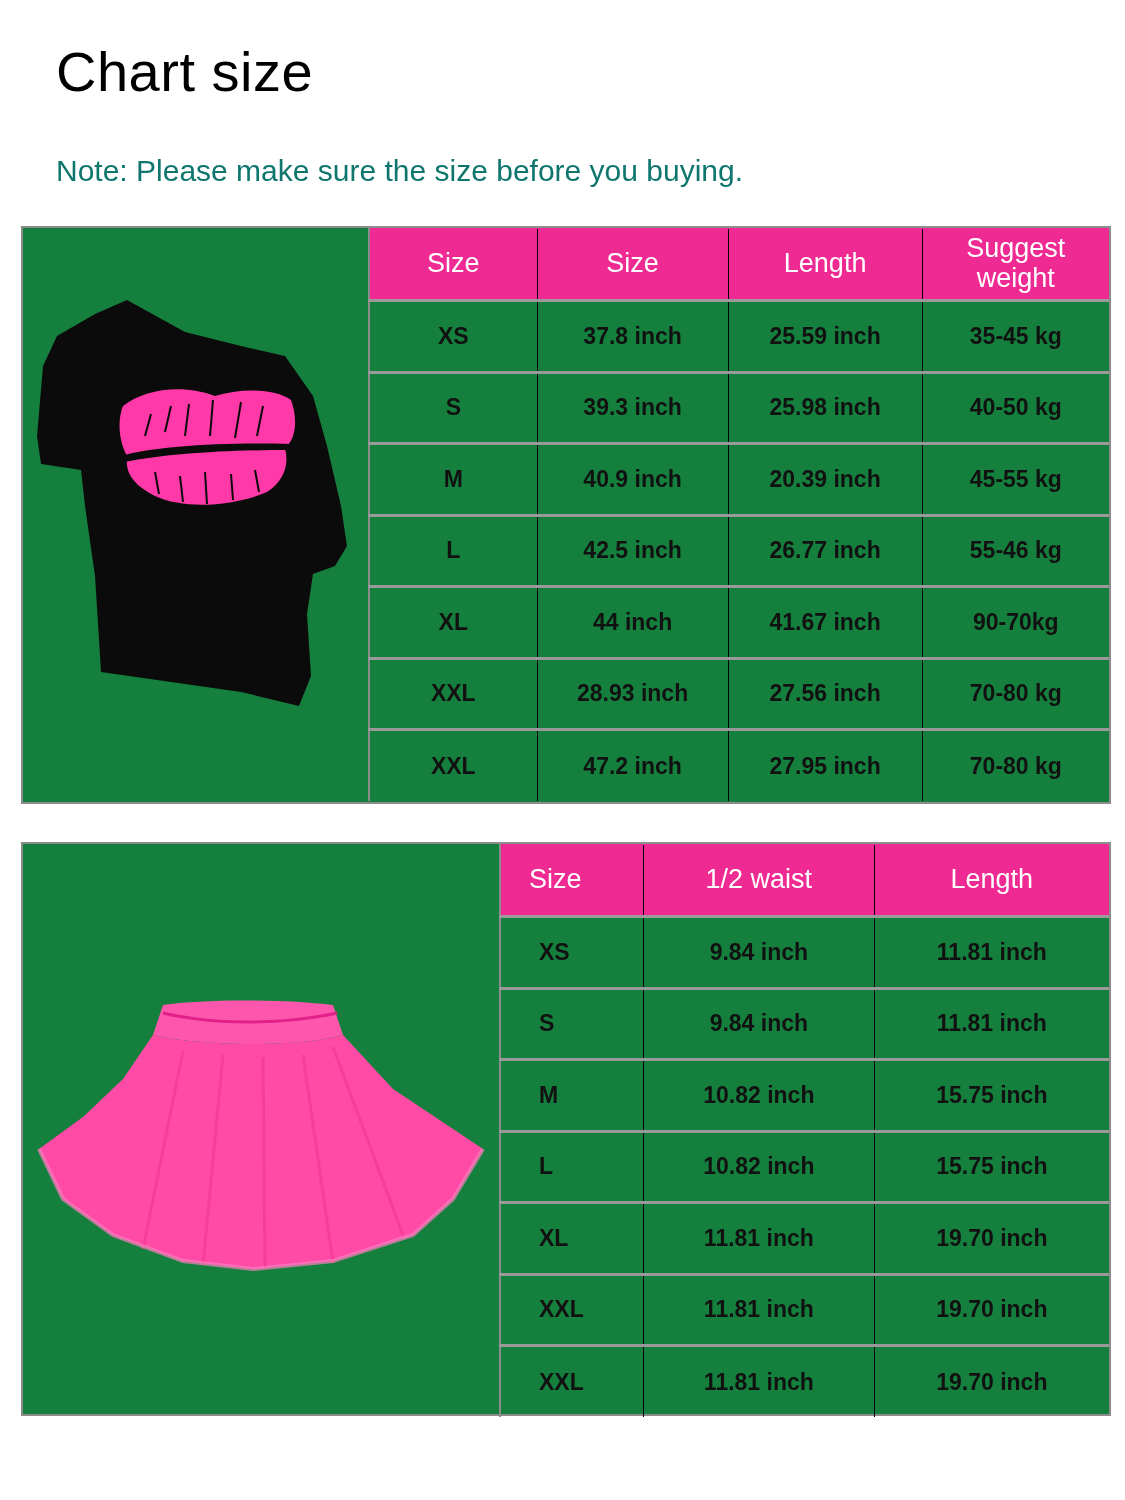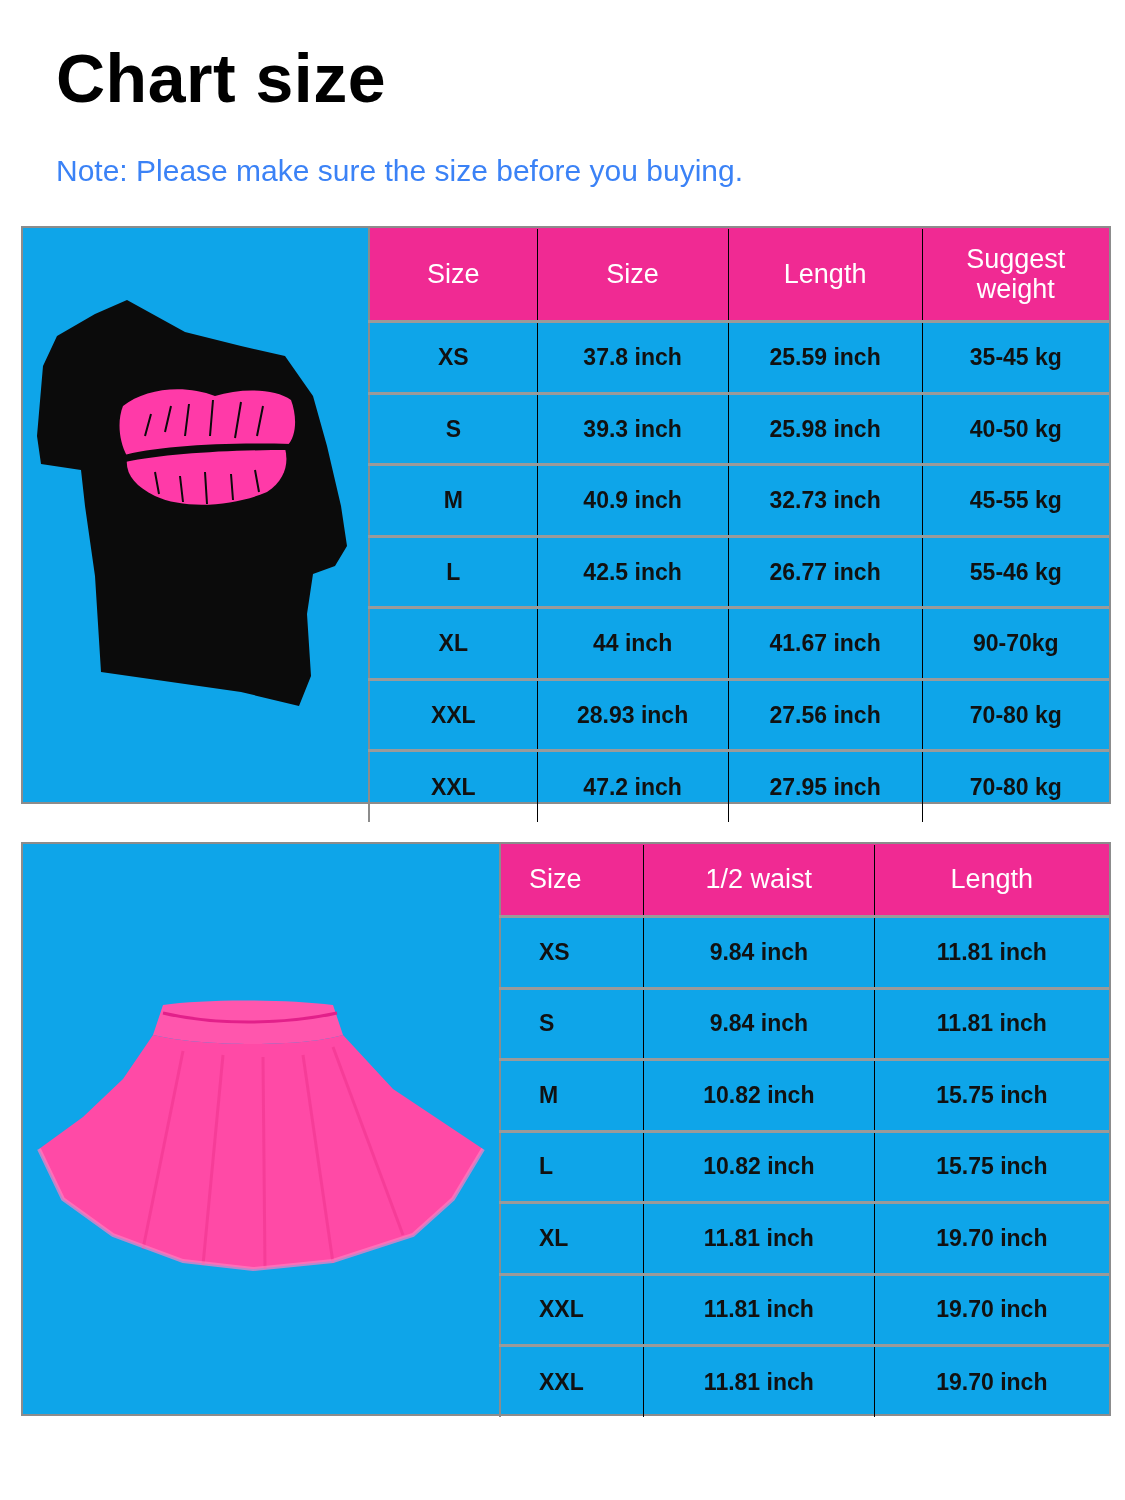--- a/index.html
+++ b/index.html
@@ -1,30 +1,30 @@
 <!DOCTYPE html>
 <html><head>
   <meta charset="utf-8">
   <style>
     * { box-sizing: border-box; margin: 0; padding: 0; }
     html, body { width: 1125px; height: 1500px; background: #ffffff; overflow: hidden; }
     body { position: relative; font-family: "Liberation Sans", sans-serif; color: #111; }
 
     .title {
       position: absolute; left: 56px; top: 44px;
-      font-size: 68px; font-weight: bold; letter-spacing: 0.5px; color: #000;
+      font-size: 56px; font-weight: normal; letter-spacing: 0.5px; color: #000;
       line-height: 1;
     }
     .note {
       position: absolute; left: 56px; top: 154px;
-      font-size: 30px; color: #3b82f6; line-height: 1.1;
+      font-size: 30px; color: #0f766e; line-height: 1.1;
     }
 
     .panel {
-      position: absolute; border: 2px solid #8c8c8c; background: #0ea5e9;
+      position: absolute; border: 2px solid #8c8c8c; background: #15803d;
     }
     .panel-top { left: 21px; top: 226px; width: 1090px; height: 578px; }
     .panel-bottom { left: 21px; top: 842px; width: 1090px; height: 574px; }
 
     .img-cell { position: absolute; left: 0; top: 0; bottom: 0; }
     .panel-top .img-cell { width: 345px; }
     .panel-bottom .img-cell { width: 476px; }
 
     table.size-table {
       position: absolute; top: 0; right: 0; bottom: 0;
@@ -86,40 +86,40 @@
       <col style="width:169px">
         <col style="width:192px">
         <col style="width:195px">
         <col style="width:187px">
     </colgroup>
     <thead>
       <tr>
         <th>Size</th>
         <th>Size</th>
         <th>Length</th>
-        <th style="padding:16px 30px;">Suggest weight</th>
+        <th style="padding:5px 30px;">Suggest weight</th>
       </tr>
     </thead>
     <tbody>
       <tr>
         <td>XS</td>
         <td>37.8 inch</td>
         <td>25.59 inch</td>
         <td>35-45 kg</td>
       </tr>
       <tr>
         <td>S</td>
         <td>39.3 inch</td>
         <td>25.98 inch</td>
         <td>40-50 kg</td>
       </tr>
       <tr>
         <td>M</td>
         <td>40.9 inch</td>
-        <td>32.73 inch</td>
+        <td>20.39 inch</td>
         <td>45-55 kg</td>
       </tr>
       <tr>
         <td>L</td>
         <td>42.5 inch</td>
         <td>26.77 inch</td>
         <td>55-46 kg</td>
       </tr>
       <tr>
         <td>XL</td>

